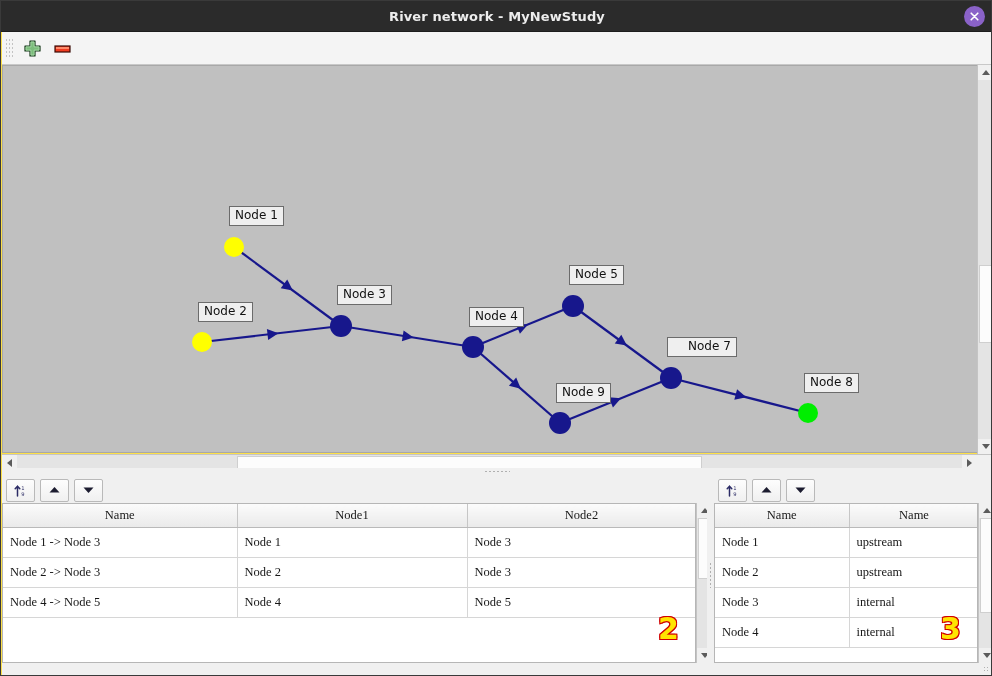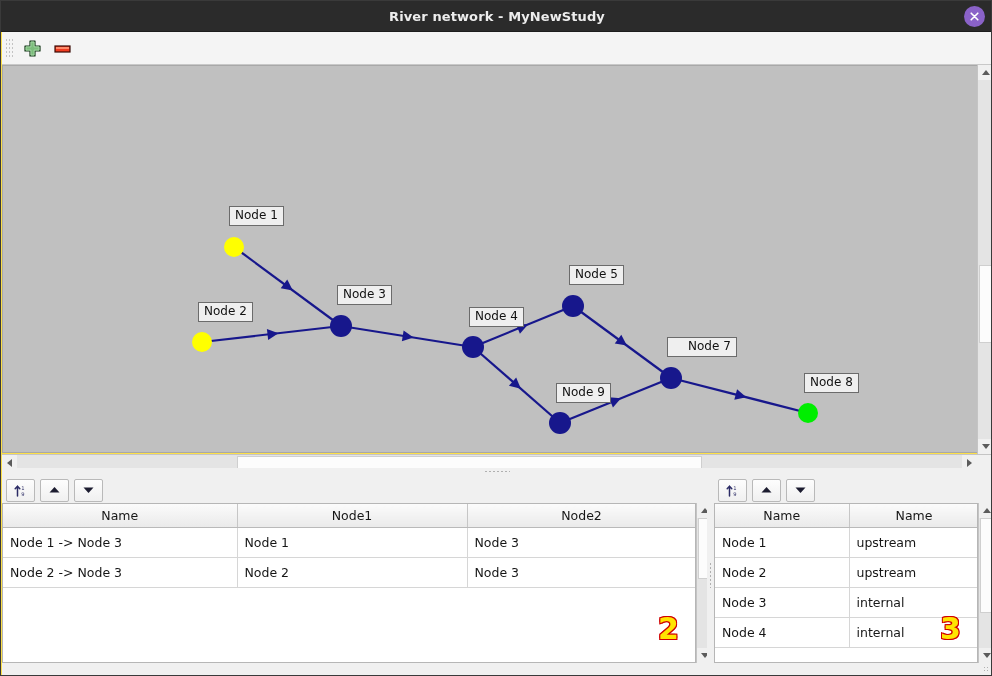--- a/index.html
+++ b/index.html
@@ -195,20 +195,21 @@
     background: #ffffff;
     border: 1px solid #b6b6b6;
     overflow: hidden;
   }
   table.grid {
     border-collapse: collapse;
     table-layout: fixed;
     width: 100%;
     font-size: 12.5px;
     color: #161616;
+    font-family: Liberation Serif, serif;
   }
   table.grid th {
     height: 23px;
     background: linear-gradient(#fbfbfb, #eaeaea);
     border-right: 1px solid #c6c6c6;
     border-bottom: 1px solid #b9b9b9;
     font-weight: normal;
     font-size: 12.5px;
     color: #171717;
     text-align: center;
@@ -364,20 +365,25 @@
               <tr>
                 <td>Node 1 -&gt; Node 3</td>
                 <td>Node 1</td>
                 <td>Node 3</td>
               </tr>
               <tr>
                 <td>Node 2 -&gt; Node 3</td>
                 <td>Node 2</td>
                 <td>Node 3</td>
               </tr>
+              <tr>
+                <td>Node 4 -&gt; Node 5</td>
+                <td>Node 4</td>
+                <td>Node 5</td>
+              </tr>
             </tbody>
         </table>
         <span class="annot" style="position:absolute; left:655px; top:110px; font-size:30px;">2</span>
       </div>
 
       <div class="sb-v" style="left:694px; top:28px; height:160px;">
         <div class="sb-track-v" style="top:15px; height:130px;"></div>
         <div class="sb-btn" style="left:0; top:0;">
           <span class="tri tri-up"></span>
         </div>

